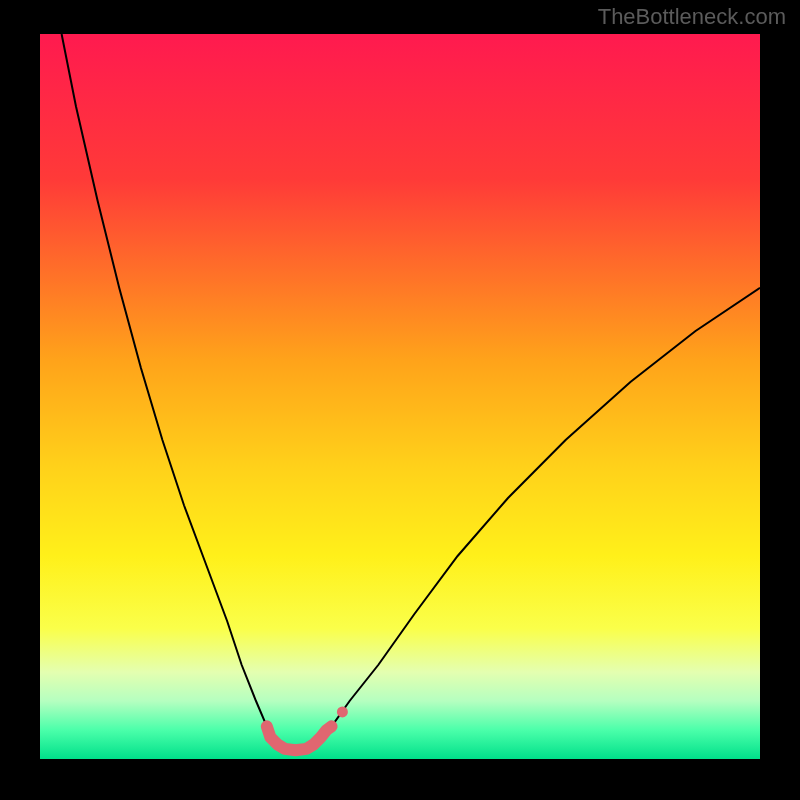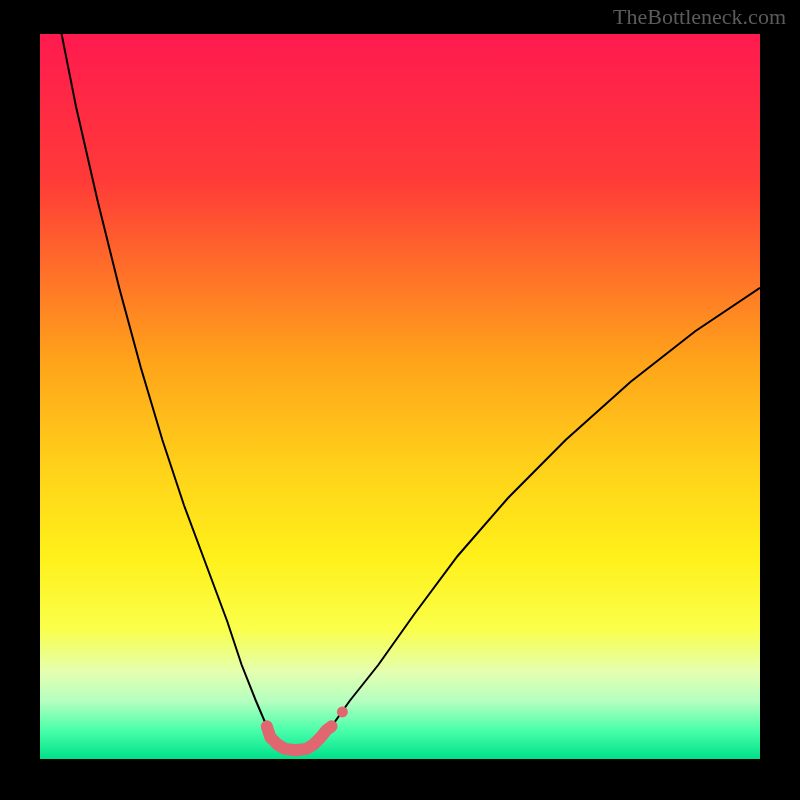--- a/index.html
+++ b/index.html
@@ -18,21 +18,20 @@
   }
   .attribution {
     position: absolute;
     top: 4px;
     right: 14px;
     color: #5b5b5b;
     font-size: 22px;
     font-weight: 500;
     letter-spacing: 0px;
     z-index: 10;
-    font-family: Liberation Serif, serif;
   }
   .plot-area {
     position: absolute;
     left: 40px;
     top: 34px;
     width: 720px;
     height: 725px;
   }
   svg {
     display: block;

